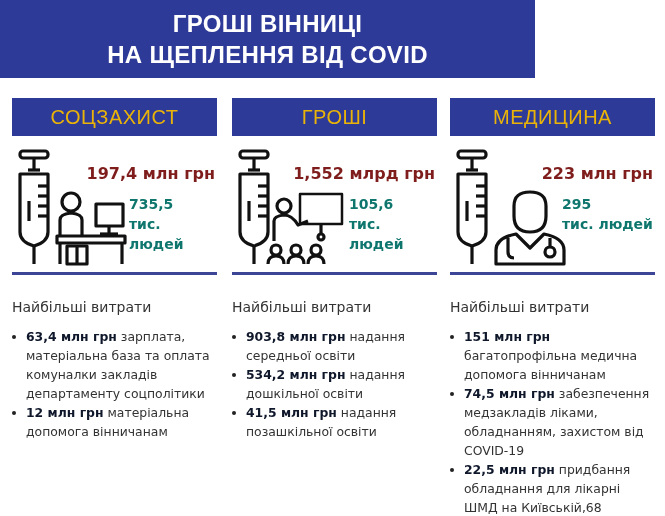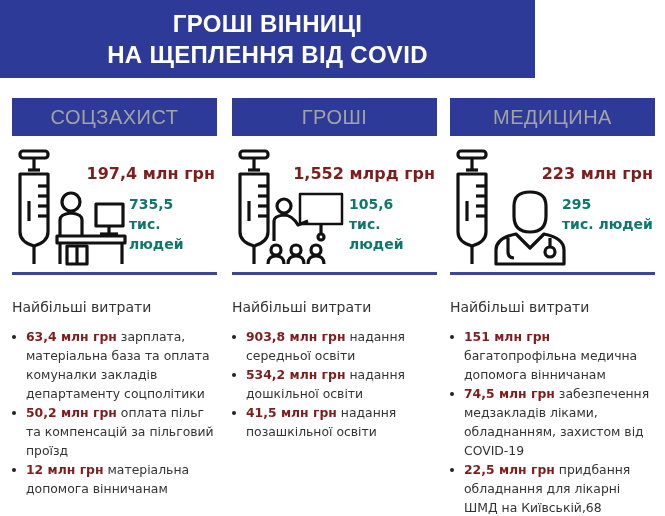--- a/index.html
+++ b/index.html
@@ -12,21 +12,21 @@
     font-family: "Liberation Sans", sans-serif; font-weight: bold;
     font-size: 24px; line-height: 31px; padding-top: 8px; letter-spacing: 0.3px;
   }
 
   .col { position: absolute; top: 98px; width: 205px; }
   .col.c1 { left: 12px; }
   .col.c2 { left: 232px; }
   .col.c3 { left: 450px; }
 
   .cat {
-    height: 38px; background: #2e3a97; color: #a3a3a3; text-align: center;
+    height: 38px; background: #2e3a97; color: #eab308; text-align: center;
     font-family: "Liberation Sans", sans-serif; font-size: 20px; line-height: 38px;
     letter-spacing: 0.5px;
   }
 
   .hero { position: relative; height: 130px; }
   .hero svg { position: absolute; left: 2px; top: 10px; }
   .amount {
     position: absolute; right: 2px; top: 28px;
     color: #7f1d1d; font-weight: bold; font-size: 16px; font-family: "DejaVu Sans", sans-serif;
     white-space: nowrap;
@@ -40,21 +40,21 @@
 
   .sub { margin-top: 24px; font-size: 14px; color: #333; font-family: "DejaVu Sans", sans-serif; }
   ul.items { list-style: none; margin-top: 12px; }
   ul.items li {
     position: relative; padding-left: 14px; font-size: 12.4px; line-height: 19px; color: #333;
     font-family: "DejaVu Sans", sans-serif;
   }
   ul.items li::before {
     content: ""; position: absolute; left: 0; top: 8px; width: 4px; height: 4px; border-radius: 2px; background: #222;
   }
-  .b { color: #7f1d1d; font-weight: bold; }
+  .b { color: #0f172a; font-weight: bold; }
 </style>
 </head>
 <body>
 
 <div class="header">
   <div>ГРОШІ ВІННИЦІ</div>
   <div>НА ЩЕПЛЕННЯ ВІД COVID</div>
 </div>
 
 <div class="col c1">
@@ -85,21 +85,20 @@
     <div class="amount">197,4 млн грн</div>
     <div class="people">
       <div>735,5</div>
       <div>тис. людей</div>
     </div>
   </div>
   <div class="divider"></div>
   <div class="sub">Найбільші витрати</div>
   <ul class="items">
     <li><span class="b">63,4 млн грн</span><span> зарплата, матеріальна база та оплата комуналки закладів департаменту соцполітики</span></li>
-    <li><span class="b">50,2 млн грн</span><span> оплата пільг та компенсацій за пільговий проїзд</span></li>
     <li><span class="b">12 млн грн</span><span> матеріальна допомога вінничанам</span></li>
   </ul>
 </div>
 
 <div class="col c2">
   <div class="cat">ГРОШІ</div>
   <div class="hero">
     <svg width="115" height="125" viewBox="0 0 115 125" fill="none" stroke="#111" stroke-width="3.2" stroke-linejoin="round">
       <rect x="6" y="5" width="28" height="7" rx="3"></rect>
         <line x1="20" y1="12" x2="20" y2="24"></line>

